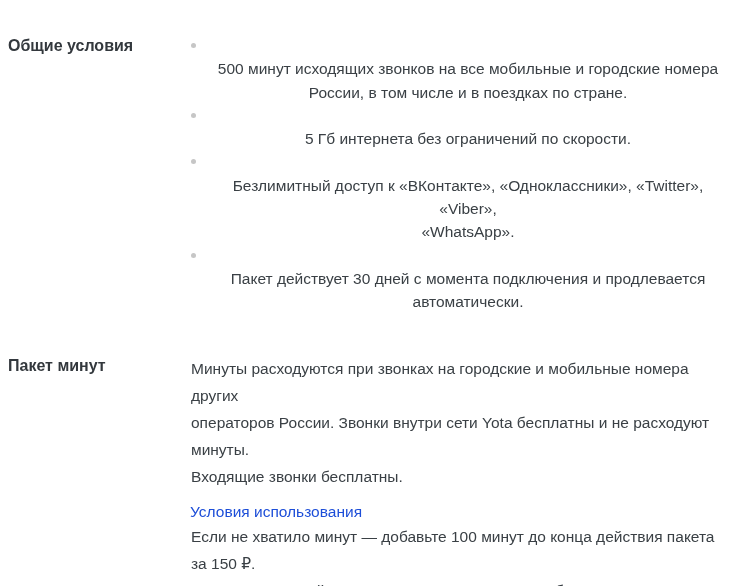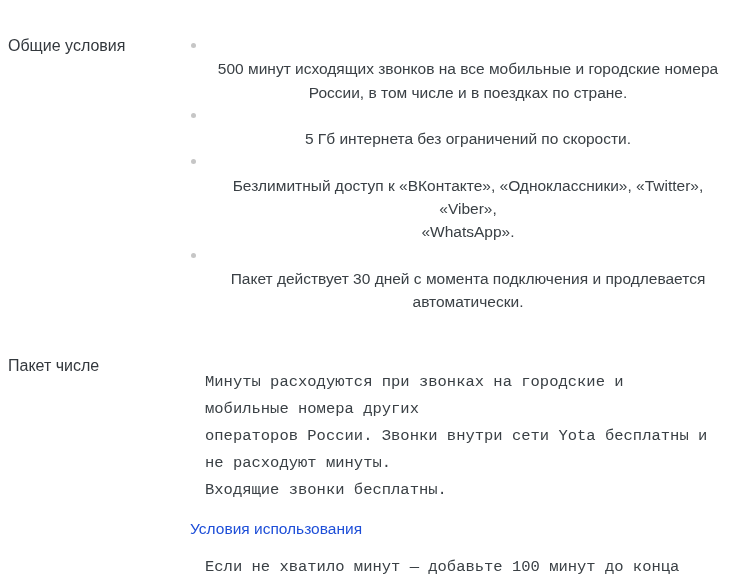--- a/index.html
+++ b/index.html
@@ -21,21 +21,21 @@
     }
     .row {
       display: grid;
       grid-template-columns: 182px 1fr;
       align-items: start;
     }
     .row + .row { margin-top: 40px; }
     .row-title {
       margin: 0;
       font-size: 16px;
-      font-weight: normal;
+      font-weight: bold;
       line-height: 23.3px;
       color: #33383d;
     }
     .row-content {
       max-width: 540px;
       font-size: 15.5px;
     }
     ul.bullets {
       list-style: none;
       margin: 0;
@@ -51,24 +51,23 @@
     .marker {
       position: absolute;
       left: 1px;
       top: 9px;
       width: 5px;
       height: 5px;
       border-radius: 50%;
       background: #c6c6c6;
     }
     p.para {
-      margin: 15px;
+      margin: 1px;
       line-height: 27px;
       white-space: pre-line;
-      font-family: Liberation Mono, monospace;
     }
     .subtitle {
       color: #1d4ed8;
       font-size: 15.5px;
       line-height: 20px;
       margin: 12px 0 0;
     }
     .para-option  { margin-top: 27px; }
   </style>
 </head>
@@ -93,21 +92,21 @@
         </li>
         <li>
           <span class="marker"></span><span>Пакет действует 30 дней с момента подключения и продлевается
 автоматически.</span>
         </li>
       </ul>
     </div>
   </section>
 
   <section class="row">
-    <h3 class="row-title">Пакет числе</h3>
+    <h3 class="row-title">Пакет минут</h3>
     <div class="row-content">
       <p class="para para-intro">Минуты расходуются при звонках на городские и мобильные номера других
 операторов России. Звонки внутри сети Yota бесплатны и не расходуют минуты.
 Входящие звонки бесплатны.</p>
       <div class="subtitle">Условия использования</div>
       <p class="para para-option">Если не хватило минут — добавьте 100 минут до конца действия пакета за 150 ₽.
 Без подключенной опции исходящие звонки на любые номера
 России – 1.9 ₽/мин.</p>
 
     </div>

